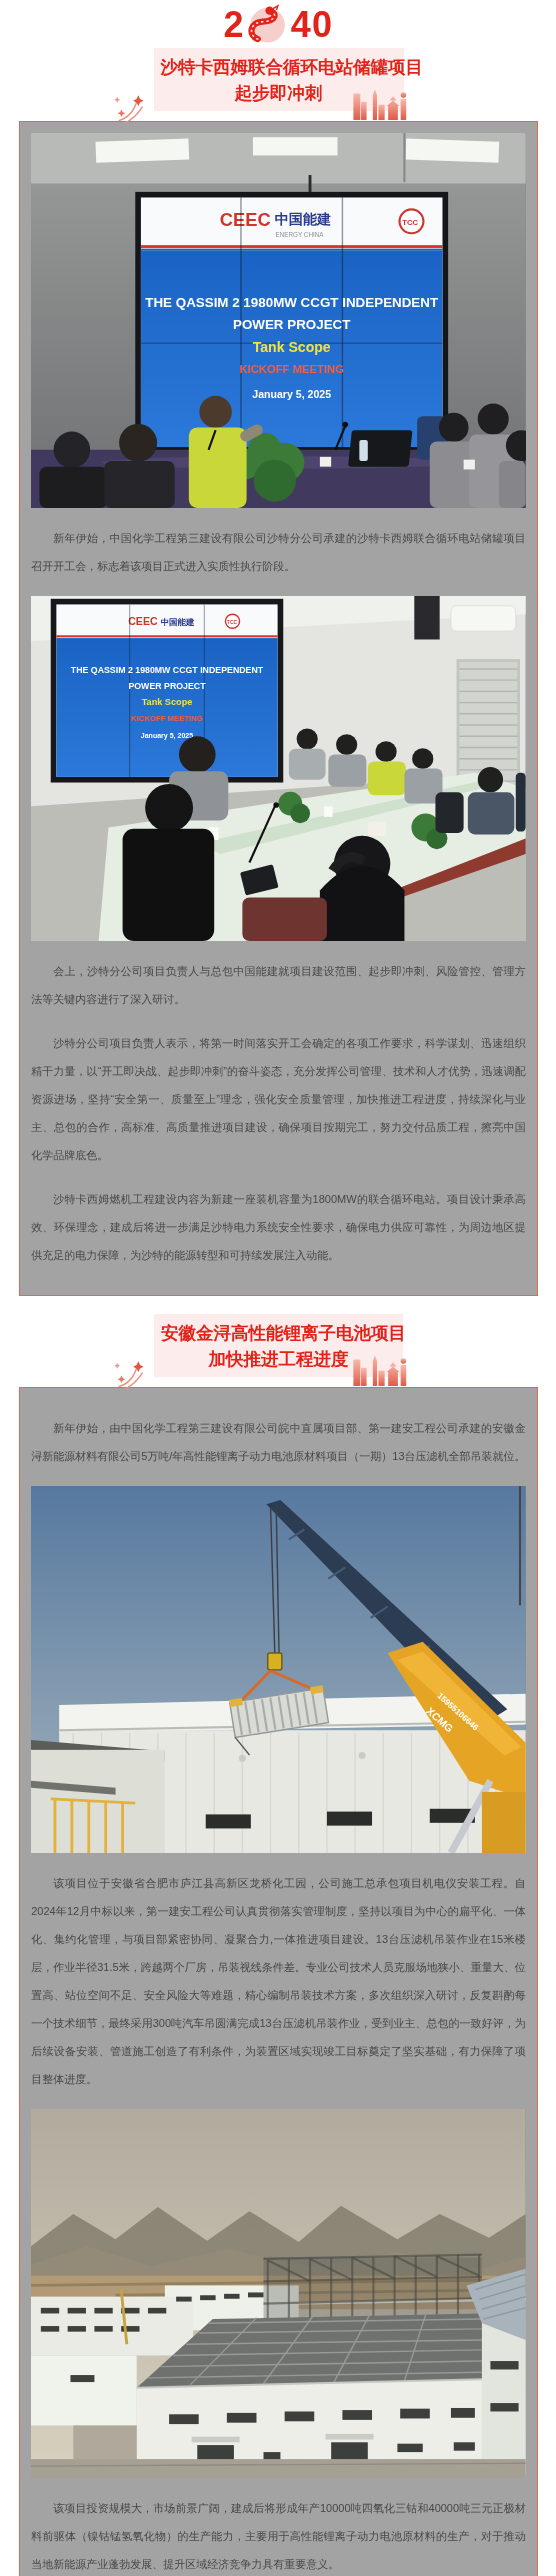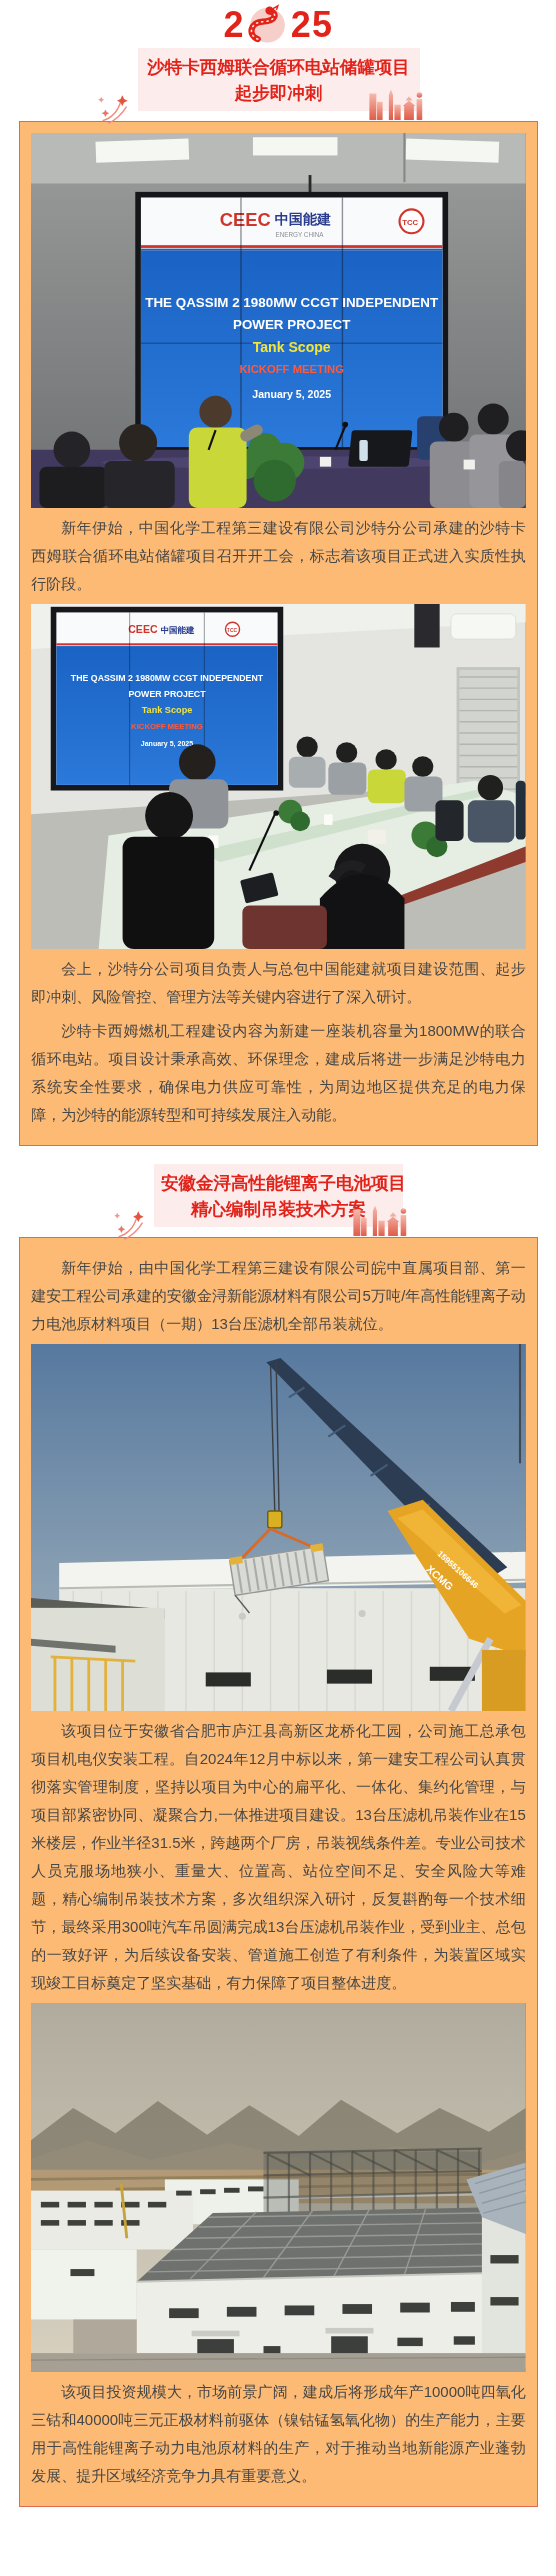--- a/index.html
+++ b/index.html
@@ -17,60 +17,60 @@
     height:41px; user-select:none;
   }
   .year-digit {
     font-size:36px; font-weight:bold; color:#e2231a; line-height:41px;
     letter-spacing:1.4px;
   }
   .snake-wrap { width:43px; height:41px; margin:0 1.4px; }
 
   
   .title-wrap {
-    position:relative; width:282px; margin:2.8px auto 9.8px;
+    position:relative; width:250px; margin:2.8px auto 9.8px;
   }
   .title-box {
     background:#fdecec; padding:5.6px 7px; text-align:center;
   }
   .title-line {
     font-size:17.5px; font-weight:bold; color:#e2231a; line-height:26px;
     white-space:nowrap;
   }
   .deco-fireworks { position:absolute; left:-41px; bottom:-14px; }
   .deco-skyline  { position:absolute; right:-5.6px; bottom:-8.4px; }
 
   
   .content-box {
-    margin:0 19px 7px; border:1.4px solid #df6a52; background:#fdba74;
+    margin:0 19px 7px; border:1.4px solid #df6a52; background:#a3a3a3;
     padding:9.8px 11.2px;
   }
   .content-box p {
-    font-size:15px; line-height:28px; text-align:justify;
-    text-indent:2em; color:#474747; margin:6px 0;
+    font-size:11px; line-height:28px; text-align:justify;
+    text-indent:2em; color:#474747; margin:16px 0;
   }
   .photo { display:block; width:100%; margin:1.4px 0 4.2px; background:#888; }
   svg text { font-family:"Liberation Sans","DejaVu Sans",sans-serif; }
   .gap { height:8.4px; }
 </style>
 </head>
 <body>
 
 <div class="page">
 
   <div class="year-header">
     <span class="year-digit">2</span>
     <svg class="snake-wrap" viewBox="0 0 62 58">
       <circle cx="31" cy="30" r="25" fill="#f6cfca"></circle>
       <path d="M17,50 C3,45 5,26 24,25 C44,24 46,12 33,9" fill="none" stroke="#e2231a" stroke-width="9" stroke-linecap="round"></path>
       <path d="M17,50 C3,45 5,26 24,25 C44,24 46,12 33,9" fill="none" stroke="#ffffff" stroke-width="2.4" stroke-linecap="round" stroke-dasharray="1.5 6" opacity="0.85"></path>
       <circle cx="34" cy="9" r="6" fill="#e2231a"></circle>
       <path d="M39,6 L46,2 L44,8" fill="none" stroke="#e2231a" stroke-width="2"></path>
     </svg>
-    <span class="year-digit">25</span>
+    <span class="year-digit">40</span>
   </div>
 
   <div class="title-wrap">
     <svg class="deco-fireworks" width="45" height="41" viewBox="0 0 64 58">
       <g stroke="#ef8d80" stroke-width="2" fill="none">
         <path d="M8,52 C22,48 30,38 34,24"></path>
         <path d="M16,56 C28,50 36,42 42,32"></path>
       </g>
       <g fill="#e2553f">
         <path d="M36,16 l2.5,5 5,2.5 -5,2.5 -2.5,5 -2.5,-5 -5,-2.5 5,-2.5 z"></path>
@@ -280,40 +280,41 @@
           <rect x="130" y="332" width="130" height="160" rx="16" fill="#101011"></rect>
         <circle cx="470" cy="382" r="40" fill="#17171a"></circle>
         <path d="M410,420 q60,-70 120,0 l0,72 -120,0 z" fill="#121214"></path>
         <path d="M428,392 q20,-30 44,-14" stroke="#1f1f22" stroke-width="14" fill="none"></path>
         <rect x="300" y="430" width="120" height="62" rx="10" fill="#6e3430"></rect>
         <rect x="96,430" y="430" width="0" height="0" fill="#000"></rect>
       </g>
     </svg>
 
     <p>会上，沙特分公司项目负责人与总包中国能建就项目建设范围、起步即冲刺、风险管控、管理方法等关键内容进行了深入研讨。</p>
+    <p>沙特分公司项目负责人表示，将第一时间落实开工会确定的各项工作要求，科学谋划、迅速组织精干力量，以“开工即决战、起步即冲刺”的奋斗姿态，充分发挥公司管理、技术和人才优势，迅速调配资源进场，坚持“安全第一、质量至上”理念，强化安全质量管理，加快推进工程进度，持续深化与业主、总包的合作，高标准、高质量推进项目建设，确保项目按期完工，努力交付品质工程，擦亮中国化学品牌底色。</p>
     <p>沙特卡西姆燃机工程建设内容为新建一座装机容量为1800MW的联合循环电站。项目设计秉承高效、环保理念，建成后将进一步满足沙特电力系统安全性要求，确保电力供应可靠性，为周边地区提供充足的电力保障，为沙特的能源转型和可持续发展注入动能。</p>
   </div>
 
   <div class="gap"></div>
 
   <div class="title-wrap" style="width:249px">
     <svg class="deco-fireworks" width="45" height="41" viewBox="0 0 64 58">
       <g stroke="#ef8d80" stroke-width="2" fill="none">
         <path d="M8,52 C22,48 30,38 34,24"></path>
         <path d="M16,56 C28,50 36,42 42,32"></path>
       </g>
       <g fill="#e2553f">
         <path d="M36,16 l2.5,5 5,2.5 -5,2.5 -2.5,5 -2.5,-5 -5,-2.5 5,-2.5 z"></path>
         <path d="M12,36 l1.8,3.6 3.6,1.8 -3.6,1.8 -1.8,3.6 -1.8,-3.6 -3.6,-1.8 3.6,-1.8 z" opacity="0.8"></path>
         <path d="M6,18 l1.4,2.8 2.8,1.4 -2.8,1.4 -1.4,2.8 -1.4,-2.8 -2.8,-1.4 2.8,-1.4 z" opacity="0.6"></path>
       </g>
     </svg>
     <div class="title-box">
       <div class="title-line">安徽金浔高性能锂离子电池项目</div>
-      <div class="title-line">精心编制吊装技术方案</div>
+      <div class="title-line">加快推进工程进度</div>
     </div>
     <svg class="deco-skyline" width="57" height="39" viewBox="0 0 82 56">
       <g fill="url(#skyg1)">
         <rect x="2" y="18" width="10" height="38"></rect>
         <rect x="13" y="30" width="8" height="26"></rect>
         <path d="M30,56 V20 l3,-8 3,8 V56 z"></path>
         <rect x="38" y="34" width="9" height="22"></rect>
         <path d="M52,56 V36 h14 V56 z M50,36 h18 l-9,-8 z M54,28 h10 l-5,-6 z"></path>
         <rect x="70" y="26" width="8" height="30"></rect>
         <circle cx="74" cy="20" r="4"></circle>

